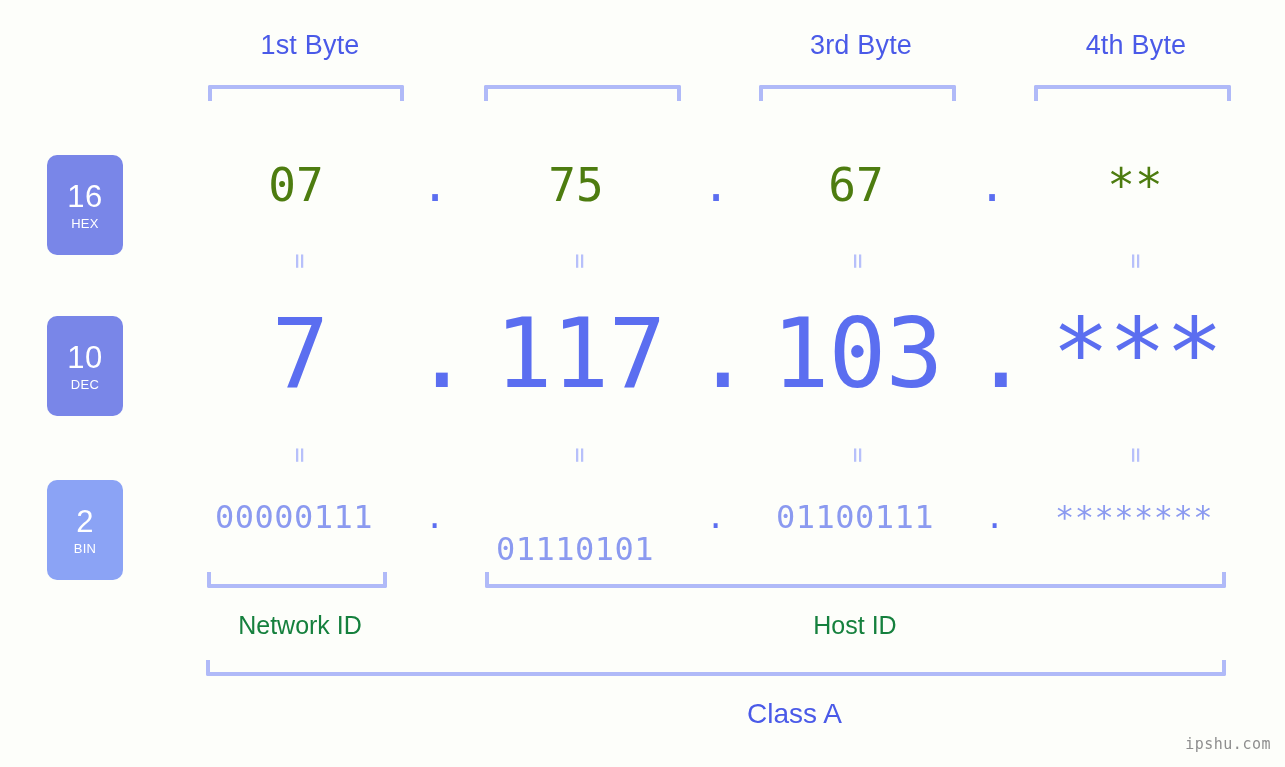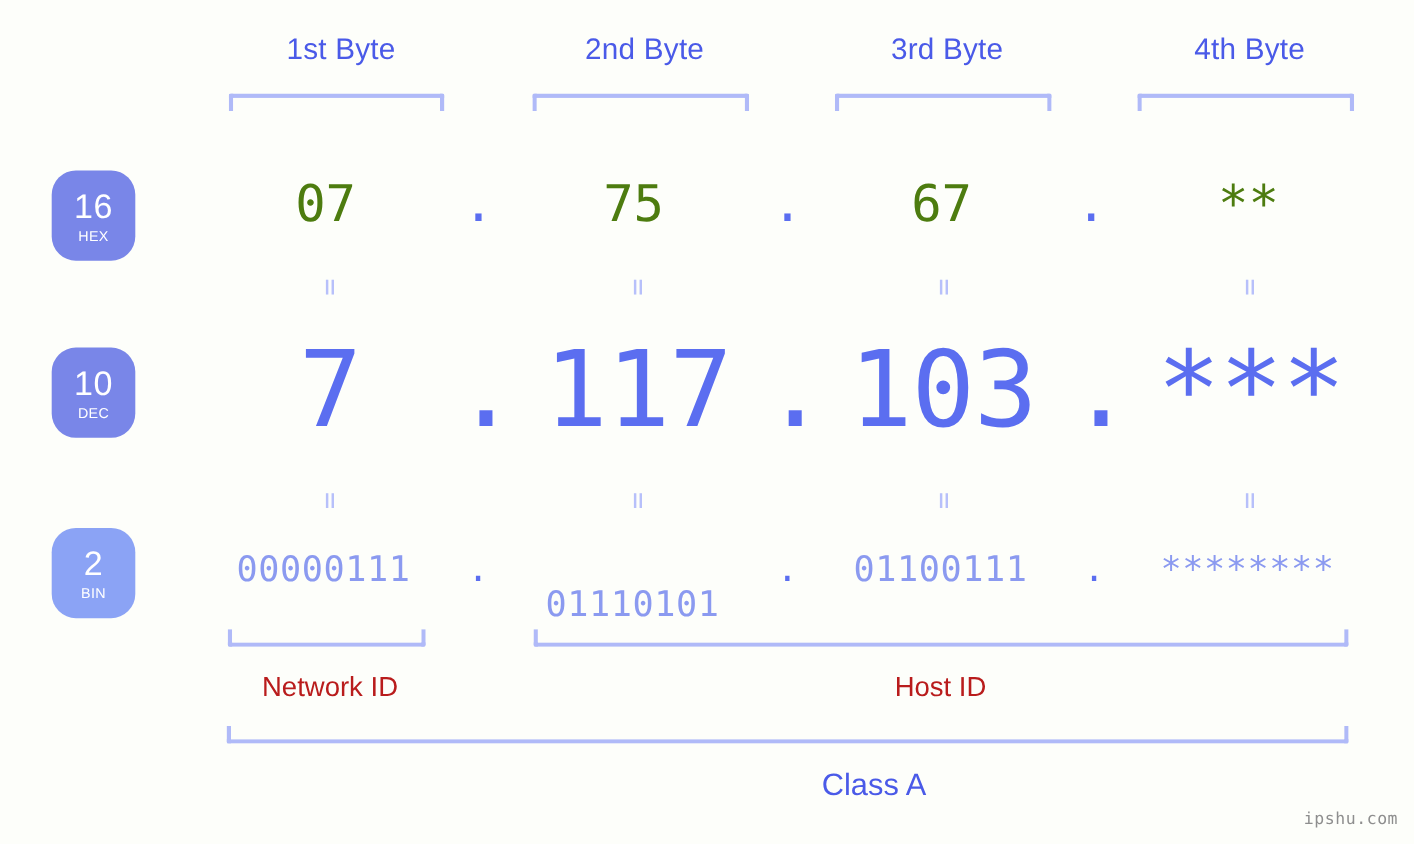--- a/index.html
+++ b/index.html
@@ -56,22 +56,22 @@
     border-bottom-left-radius: 2px;
     border-bottom-right-radius: 2px;
     box-sizing: border-box;
   }
 
   
   .badge {
     position: absolute;
     left: 47px;
     width: 76px;
-    height: 82px;
-    border-radius: 22px;
+    height: 100px;
+    border-radius: 10px;
     display: flex;
     flex-direction: column;
     align-items: center;
     justify-content: center;
     color: #ffffff;
     line-height: 1;
   }
   .badge .num {
     font-size: 31px;
     font-family: "Liberation Sans", sans-serif;
@@ -144,21 +144,21 @@
     font-family: "DejaVu Sans Mono", monospace;
     transform: rotate(90deg);
     line-height: 1;
   }
 
   
   .section-label {
     position: absolute;
     text-align: center;
     font-size: 25px;
-    color: #b91c1c;
+    color: #15803d;
     font-family: "Liberation Sans", sans-serif;
     white-space: nowrap;
   }
 
   .class-label {
     position: absolute;
     text-align: center;
     font-size: 28px;
     color: #4a5ae8;
     font-family: "Liberation Sans", sans-serif;
@@ -175,21 +175,20 @@
     font-family: "DejaVu Sans Mono", monospace;
     letter-spacing: 0.5px;
   }
 </style>
 </head>
 <body>
 
 <div class="stage">
 
   <div class="byte-label" style="left:180px;">1st Byte</div>
-  <div class="byte-label" style="left:456px;">2nd Byte</div>
   <div class="byte-label" style="left:731px;">3rd Byte</div>
   <div class="byte-label" style="left:1006px;">4th Byte</div>
 
   <div class="bracket-down" style="left:208px;  top:85px; width:196px;"></div>
   <div class="bracket-down" style="left:484px;  top:85px; width:197px;"></div>
   <div class="bracket-down" style="left:759px;  top:85px; width:197px;"></div>
   <div class="bracket-down" style="left:1034px; top:85px; width:197px;"></div>
 
   <div class="badge" style="top:155px; background:#7986e8;">
     <span class="num">16</span>

